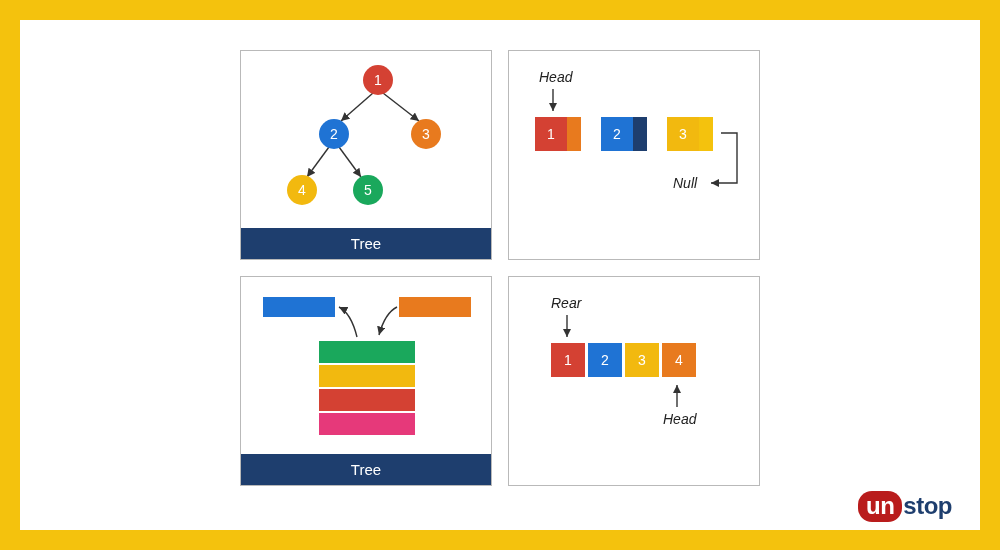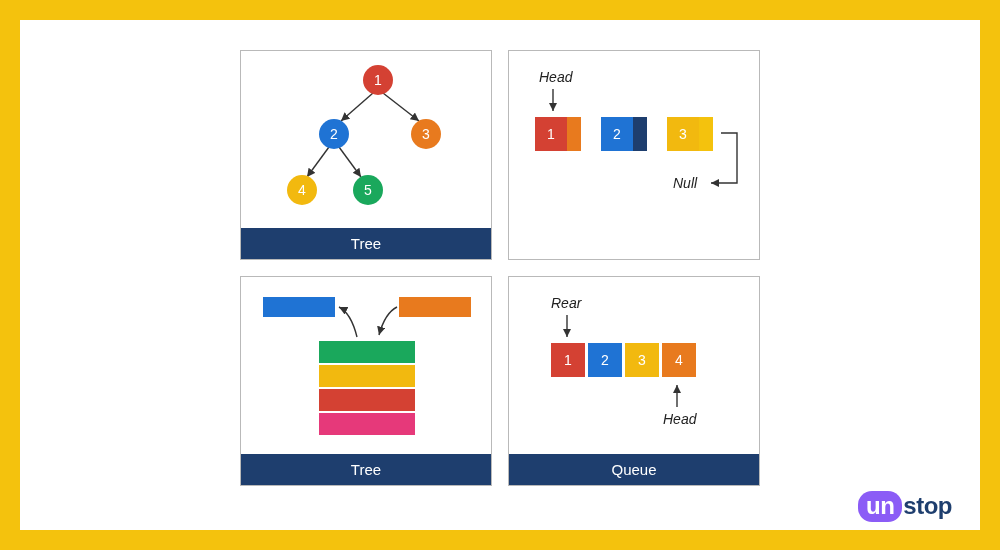--- a/index.html
+++ b/index.html
@@ -108,21 +108,21 @@
     .logo {
       position: absolute;
       right: 28px;
       bottom: 10px;
       font-weight: 700;
       font-size: 24px;
       color: #1e3e6e;
       letter-spacing: -0.5px;
     }
     .logo .un {
-      background: #8b5cf6;
+      background: #b91c1c;
       color: #ffffff;
       border-radius: 14px;
       padding: 1px 8px 3px;
       margin-right: 1px;
     }
   </style>
 </head>
 <body>
 
 <div class="canvas">
@@ -234,21 +234,20 @@
             <span>2</span>
           </div>
         <div class="q-cell" style="left:116px;top:66px;background:#f2b90f">
             <span>3</span>
           </div>
         <div class="q-cell" style="left:153px;top:66px;background:#e87a1e">
             <span>4</span>
           </div>
         <div class="ll-label" style="left:154px;top:134px">Head</div>
       </div>
-      <div class="panel-title">Queue</div>
     </div>
 
   </div>
 
   <div class="logo">
     <span class="un">un</span><span>stop</span>
   </div>
 </div>
 
 </body></html>

